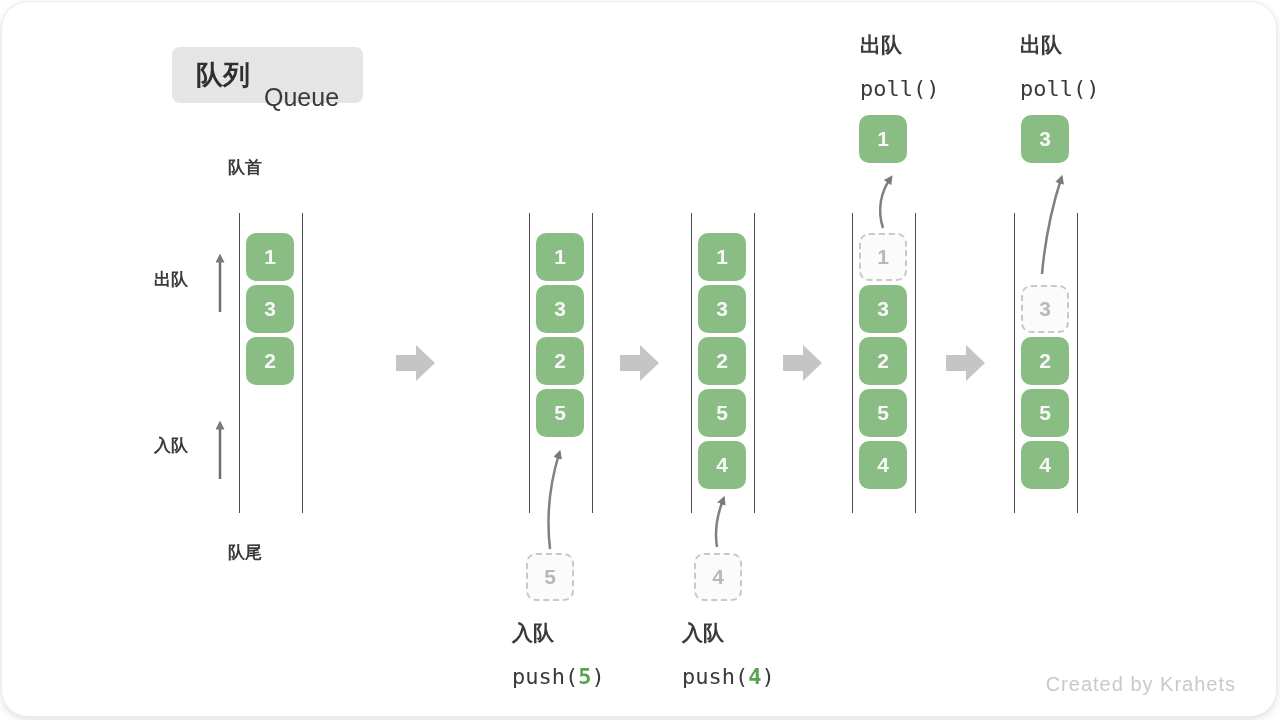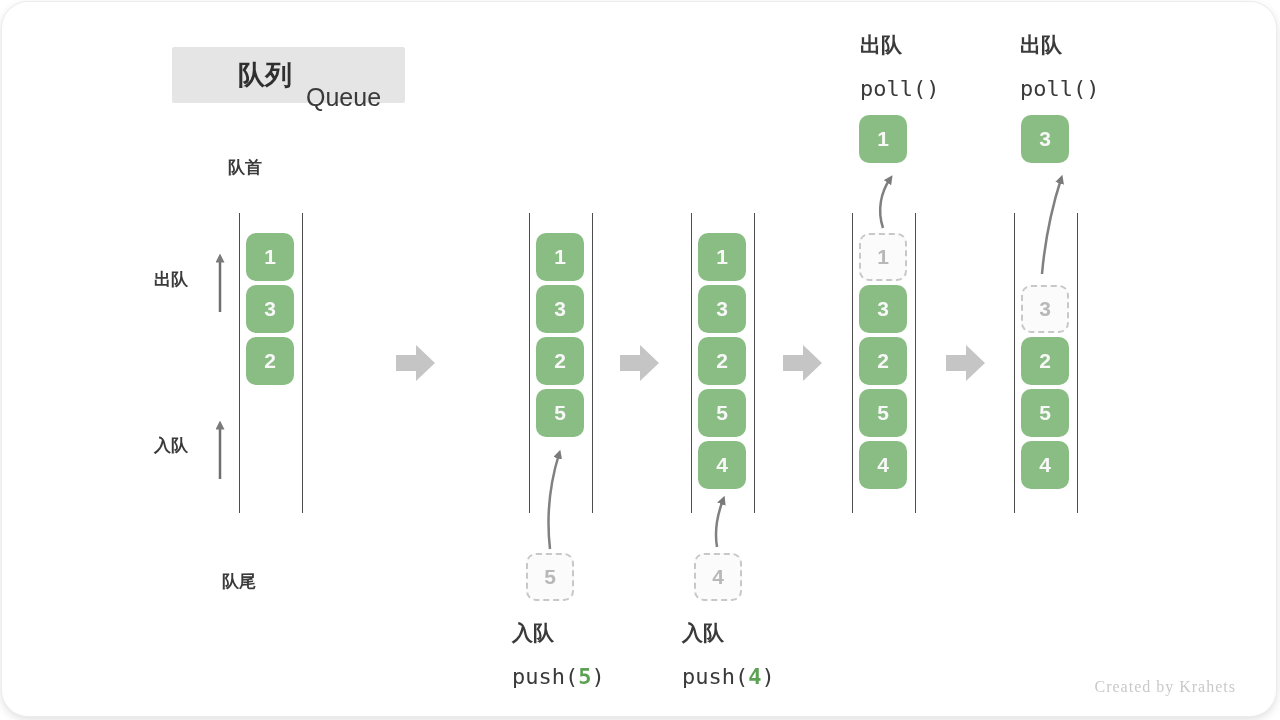--- a/index.html
+++ b/index.html
@@ -6,30 +6,30 @@
   .canvas{
     position:absolute;left:2px;top:2px;width:1274px;height:714px;
     background:#fff;border-radius:26px;
     box-shadow:0 0 0 1px #ececec, 0 3px 10px rgba(0,0,0,.14);
     font-family:"Liberation Sans","DejaVu Sans",sans-serif;
     color:#3a3a3a;
   }
   
   .badge{
     position:absolute;left:170px;top:45px;width:191px;height:56px;
-    background:#e5e5e5;border-radius:2px;
-    display:flex;align-items:center;justify-content:center;gap:14px;padding-left:42px;
+    background:#e5e5e5;border-radius:8px;
+    display:flex;align-items:center;justify-content:center;gap:14px;
   }
   .badge-zh{font-size:27px;font-weight:bold;color:#2f2f2f;}
   .badge-en{font-size:25px;font-family:Liberation Sans, sans-serif;color:#3a3a3a;margin-top:44px;}
 
   
   .lbl{position:absolute;font-size:17px;font-weight:bold;color:#3a3a3a;white-space:nowrap;}
   .lbl-front{left:226px;top:154px;}
-  .lbl-rear{left:220px;top:539px;margin-top:29px;}
+  .lbl-rear{left:226px;top:539px;}
   .lbl-deq-side{left:152px;top:266px;}
   .lbl-enq-side{left:152px;top:432px;}
 
   
   .channel{
     position:absolute;top:211px;width:62px;height:300px;
     border-left:1.5px solid #4d4d4d;border-right:1.5px solid #4d4d4d;
   }
   .ch1{left:237px;} .ch2{left:527px;} .ch3{left:689px;} .ch4{850px;left:850px;} .ch5{left:1012px;}
 
@@ -53,22 +53,22 @@
   .op .zh{font-size:21px;font-weight:bold;color:#3a3a3a;line-height:30px;}
   .op .code{font-size:22px;font-family:"DejaVu Sans Mono","Liberation Mono",monospace;color:#3a3a3a;line-height:34px;margin-top:12px;}
   .op .arg{color:#5da254;font-weight:bold;}
   .op-enq2{left:510px;top:616px;}
   .op-enq3{left:680px;top:616px;}
   .op-deq4{left:858px;top:28px;}
   .op-deq5{left:1018px;top:28px;}
 
   .credit{
     position:absolute;right:40px;bottom:20px;
-    font-size:16px;color:#c9c9c9;
-    font-family:Liberation Serif, serif;
+    font-size:20px;color:#c9c9c9;
+    font-family:Liberation Sans, sans-serif;
     letter-spacing:1px;
   }
   svg.overlay{position:absolute;left:0;top:0;width:1280px;height:720px;pointer-events:none;}
 </style>
 </head>
 <body>
 
 <div class="canvas">
 
   <svg class="overlay">

